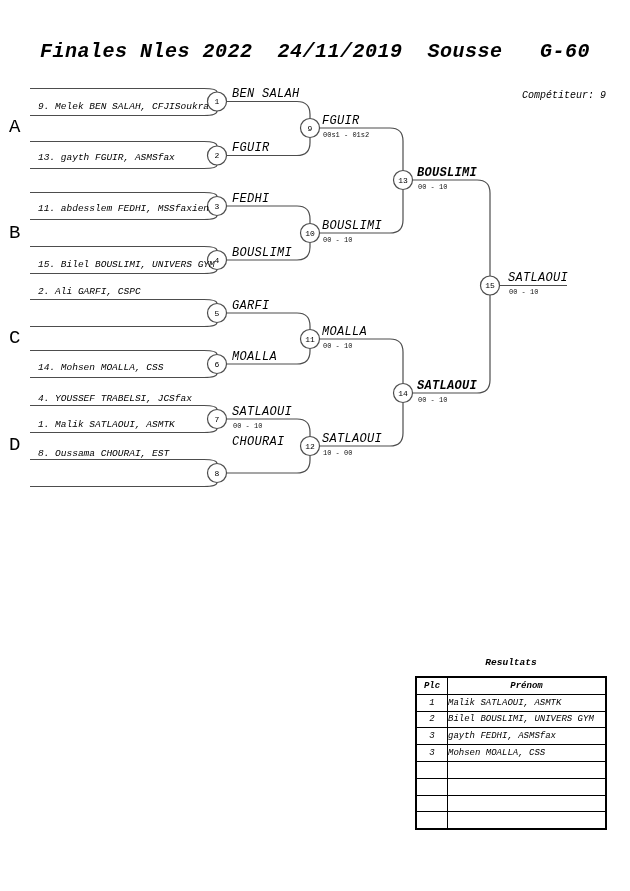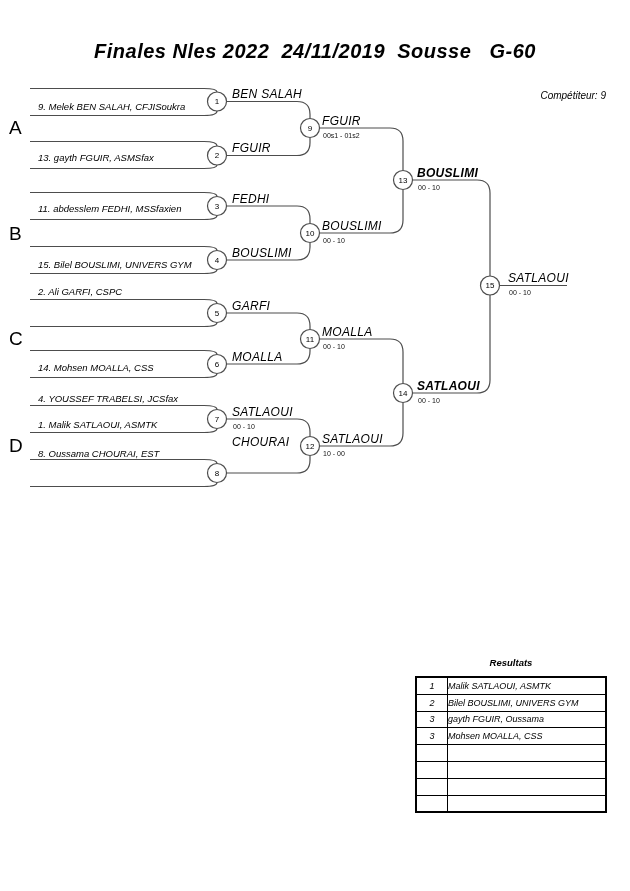--- a/index.html
+++ b/index.html
@@ -1,17 +1,17 @@
 <!DOCTYPE html>
 <html><head>
 <meta charset="utf-8">
 <style>
   html,body{margin:0;padding:0;background:#fff;}
   .page{position:relative;width:630px;height:891px;background:#ffffff;overflow:hidden;
-        font-family:Liberation Sans, sans-serif;color:#000;}
+        font-family:Liberation Mono, monospace;color:#000;}
   .title{position:absolute;left:0;top:40px;width:630px;text-align:center;
          font-size:20px;font-weight:bold;font-style:italic;letter-spacing:.5px;white-space:pre;}
   .competitor{position:absolute;right:24px;top:69px;font-size:10px;font-style:italic;margin-top:21px;}
   .bracket-svg{position:absolute;left:0;top:0;}
   .sec{position:absolute;font-size:19px;line-height:1;}
   .pname{position:absolute;font-size:9.5px;font-style:italic;white-space:nowrap;line-height:1;}
   .wlabel{position:absolute;font-size:12px;font-style:italic;white-space:nowrap;line-height:1;letter-spacing:.3px;}
   .wlabel.b{font-weight:bold;}
   .score{position:absolute;font-size:7px;white-space:nowrap;line-height:1;color:#111;}
   .cnum{position:absolute;width:19px;height:19px;line-height:19px;text-align:center;
@@ -145,31 +145,35 @@
   <div class="score" style="left:323px;top:236.5px">00 - 10</div>
   <div class="score" style="left:323px;top:342.5px">00 - 10</div>
   <div class="score" style="left:323px;top:449.5px">10 - 00</div>
   <div class="score" style="left:418px;top:183.5px">00 - 10</div>
   <div class="score" style="left:418px;top:396.5px">00 - 10</div>
   <div class="score" style="left:509px;top:289px">00 - 10</div>
 
   <div class="res-title">Resultats</div>
   <table class="results">
     <tbody>
+        <tr>
+      <th style="width:30px">Plc</th>
+      <th>Prénom</th>
+    </tr>
     <tr>
       <td class="plc">1</td>
       <td class="nm">Malik SATLAOUI, ASMTK</td>
     </tr>
     <tr>
       <td class="plc">2</td>
       <td class="nm">Bilel BOUSLIMI, UNIVERS GYM</td>
     </tr>
     <tr>
       <td class="plc">3</td>
-      <td class="nm">gayth FGUIR, Oussama</td>
+      <td class="nm">gayth FEDHI, ASMSfax</td>
     </tr>
     <tr>
       <td class="plc">3</td>
       <td class="nm">Mohsen MOALLA, CSS</td>
     </tr>
     <tr>
       <td class="plc"></td>
       <td class="nm"></td>
     </tr>
     <tr>

